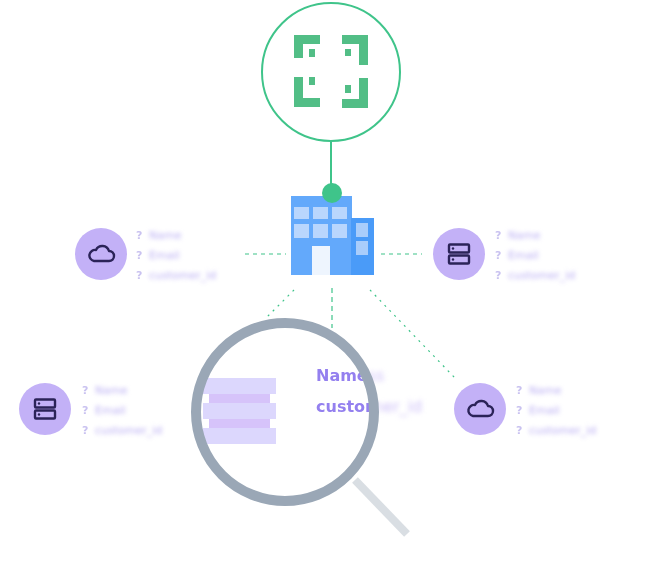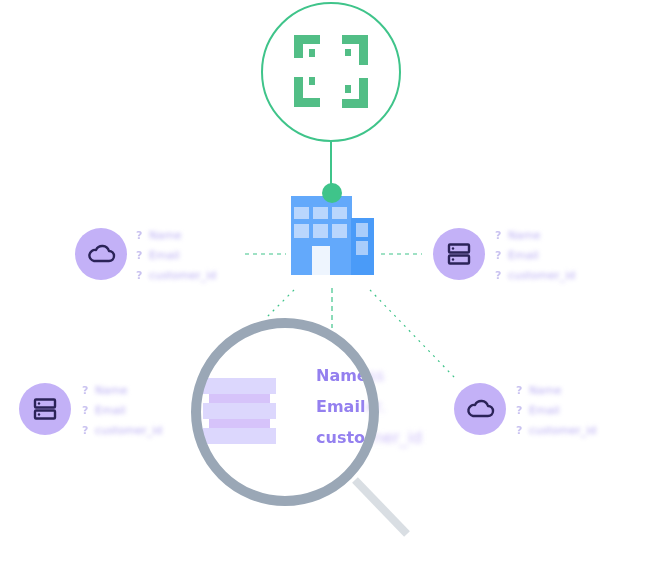--- a/index.html
+++ b/index.html
@@ -62,21 +62,20 @@
     <rect x="203" y="378" width="73" height="16" fill="#dcd7fd"></rect>
     <rect x="209" y="394" width="61" height="9" fill="#d6c3fa"></rect>
     <rect x="203" y="403" width="73" height="16" fill="#dcd7fd"></rect>
     <rect x="209" y="419" width="61" height="9" fill="#d6c3fa"></rect>
     <rect x="203" y="428" width="73" height="16" fill="#dcd7fd"></rect>
   </g>
 </svg>
 
 <div class="lens-text" style="left:316px; top:360px;">
   <div><span>Name</span><span class="blur">ss</span></div>
-  <div><span>Email</span><span class="blur">er.</span></div>
   <div><span>custor</span><span class="blur">ner_id</span></div>
 </div>
 
 <svg width="671" height="582" style="pointer-events:none">
   <circle cx="285" cy="412" r="89" fill="none" stroke="#9aa7b6" stroke-width="10"></circle>
 </svg>
 
 <div class="node" style="left:75px; top:228px;">
   <svg width="30" height="22" viewBox="0 0 30 22" style="position:static">
     <path d="M8 18 h15 a5 5 0 0 0 0-10 a7 7 0 0 0 -13 -1 a5.5 5.5 0 0 0 -2 11 z" fill="none" stroke="#2b2358" stroke-width="2.4" stroke-linejoin="round"></path>

